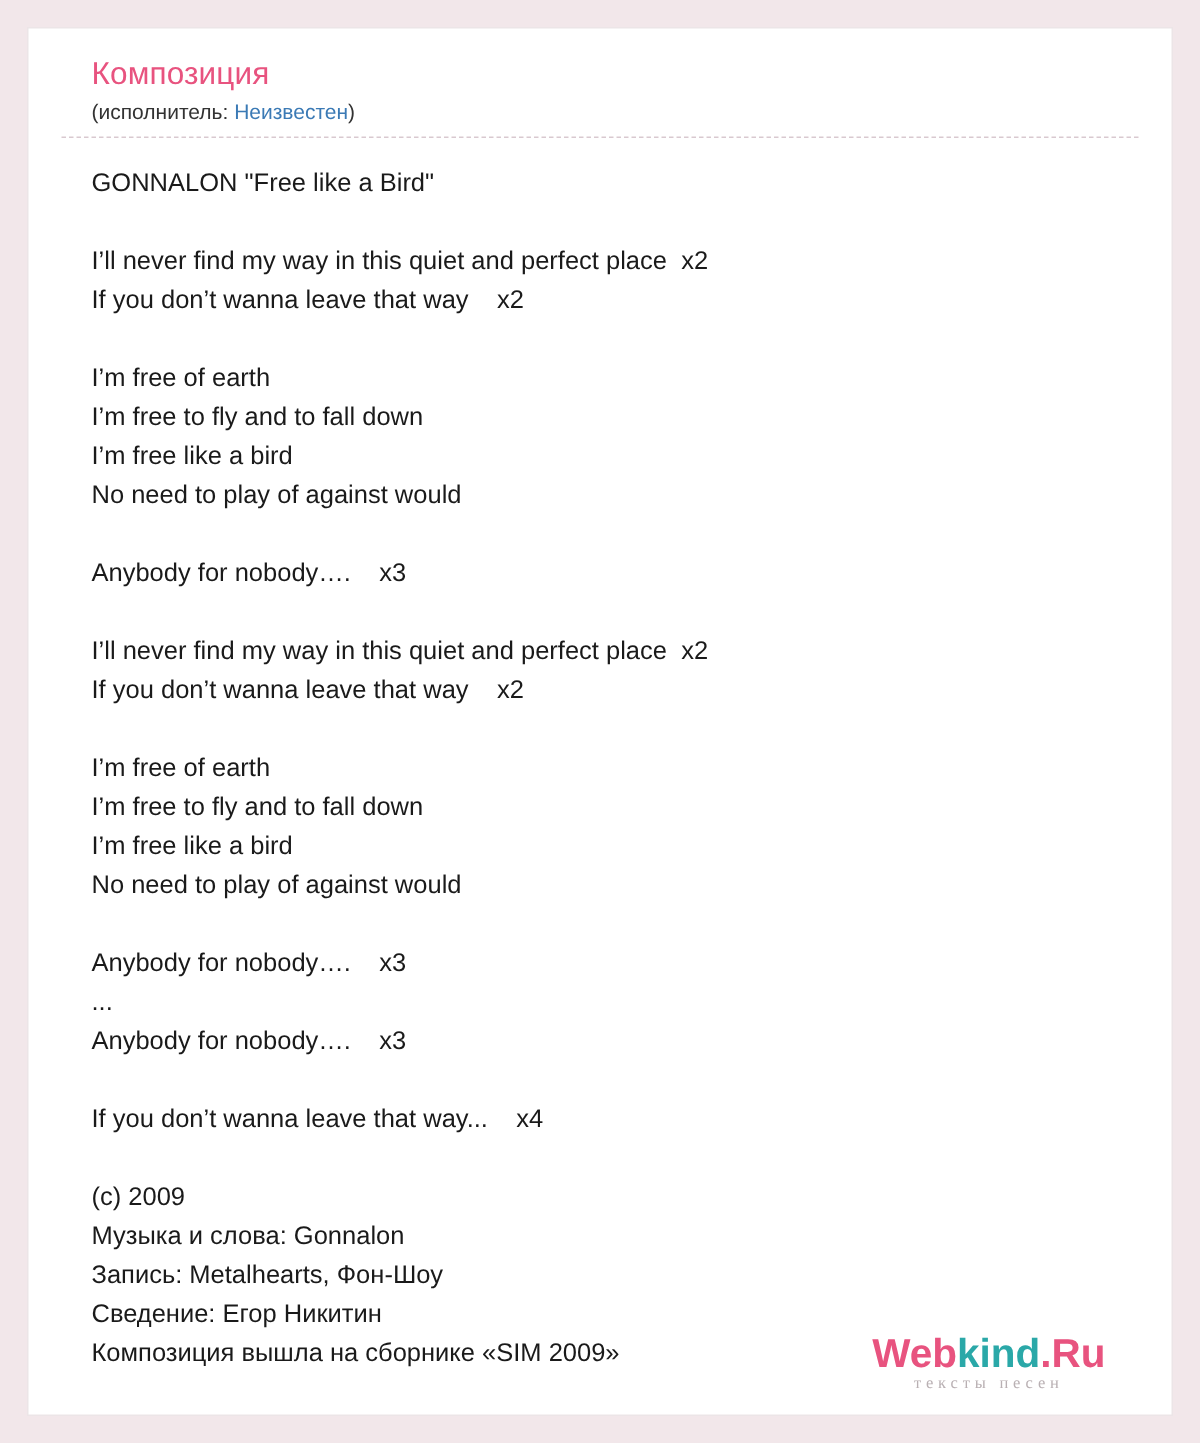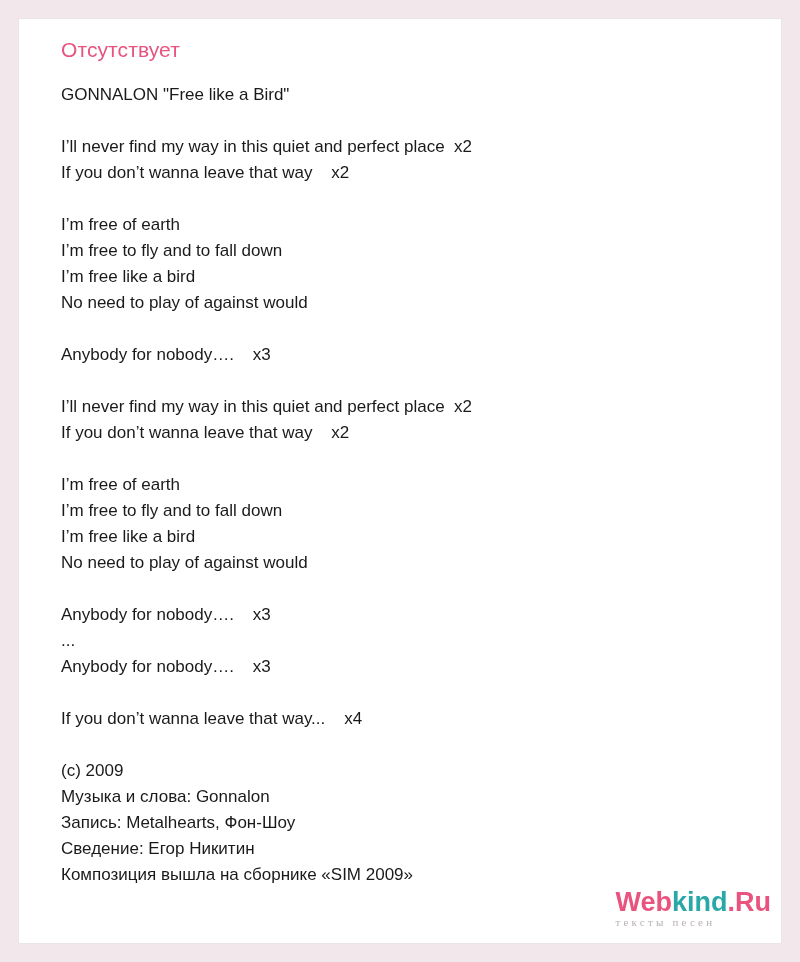--- a/index.html
+++ b/index.html
@@ -54,23 +54,23 @@
     margin-top: 17px;
     padding-left: 20px;
     font-size: 17px;
     line-height: 26px;
     color: #1a1a1a;
     white-space: pre-wrap;
     font-family: "Liberation Sans", sans-serif;
   }
   .watermark {
     position: absolute;
-    right: 10px;
+    right: 44px;
     bottom: 14px;
-    text-align: left;
+    text-align: center;
     user-select: none;
     margin-top: 14px;
   }
   .wm-main {
     font-size: 27px;
     font-weight: bold;
     line-height: 30px;
     font-family: "Liberation Sans", sans-serif;
   }
   .wm-web {
@@ -90,22 +90,26 @@
     margin-top: -2px;
     font-family: Liberation Serif, serif;
   }
 </style>
 </head>
 <body>
 
 <div class="page">
   <div class="inner">
 
-    <h1 class="song-title">Отсутствует</h1>
+    <h1 class="song-title">Композиция</h1>
 
+    <div class="artist-line">
+      <span>(исполнитель:</span>
+      <a href="#">Неизвестен</a><span>)</span>
+    </div>
 
     <div class="lyrics">GONNALON "Free like a Bird"
 
 I’ll never find my way in this quiet and perfect place  x2
 If you don’t wanna leave that way    x2
 
 I’m free of earth
 I’m free to fly and to fall down
 I’m free like a bird
 No need to play of against would

